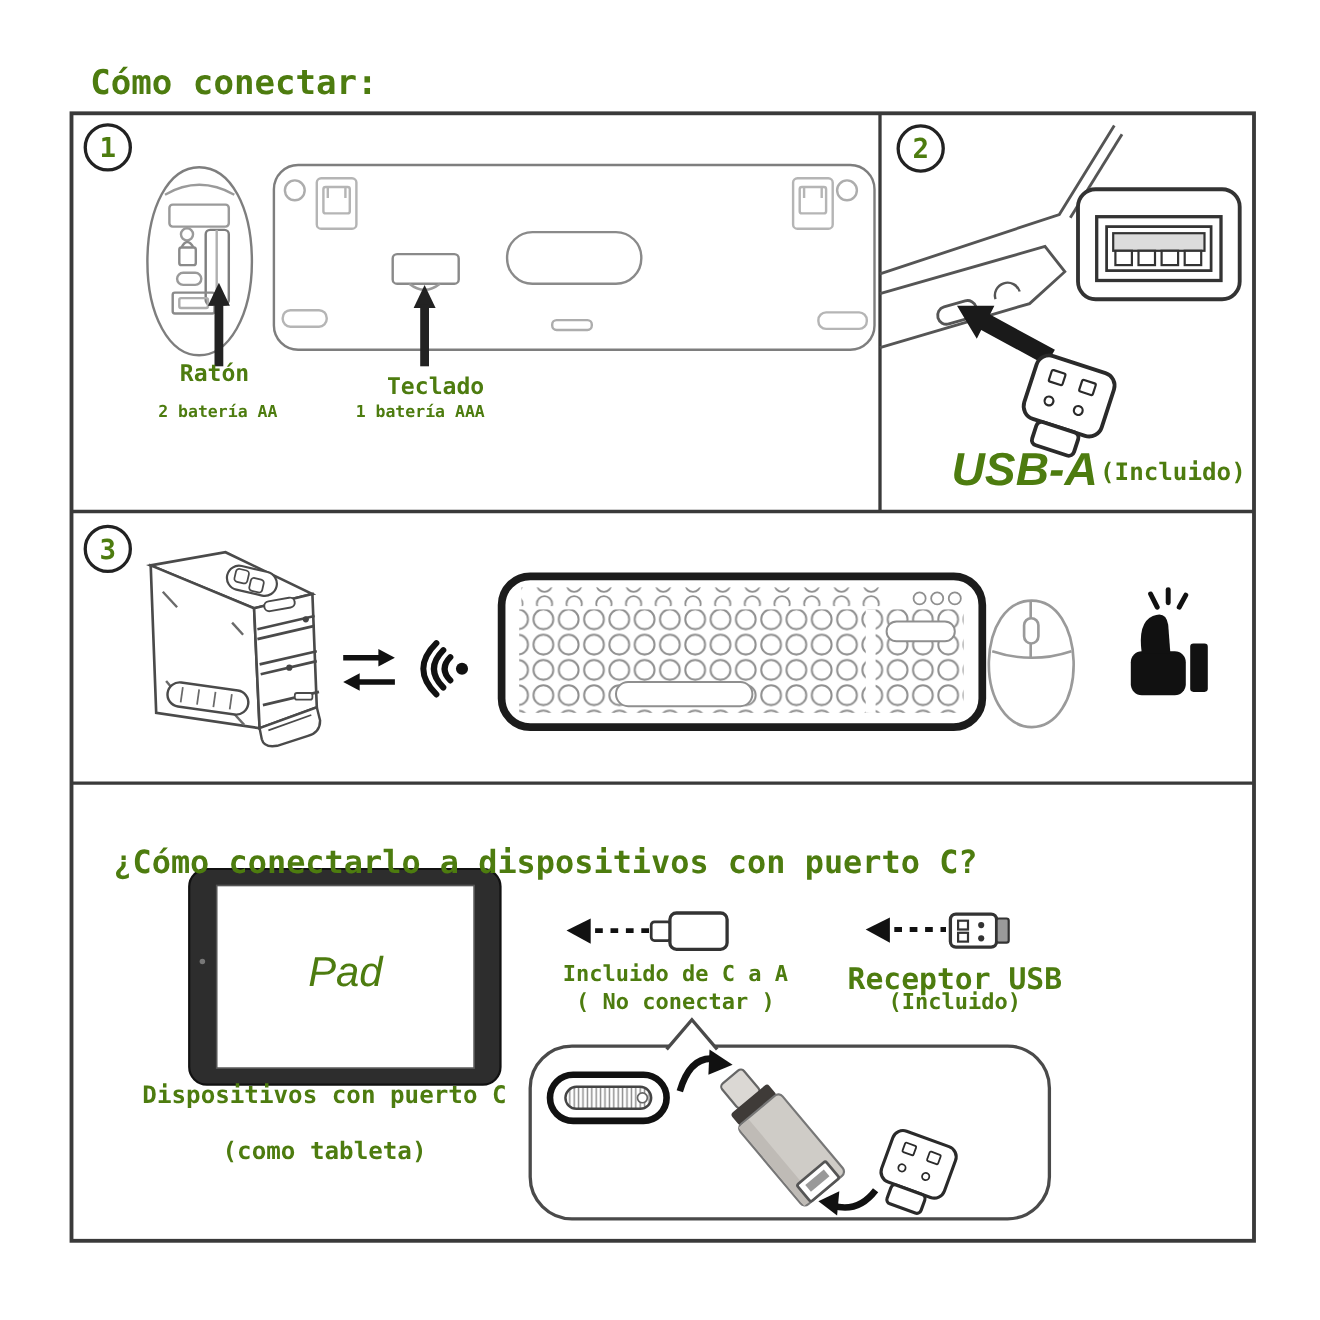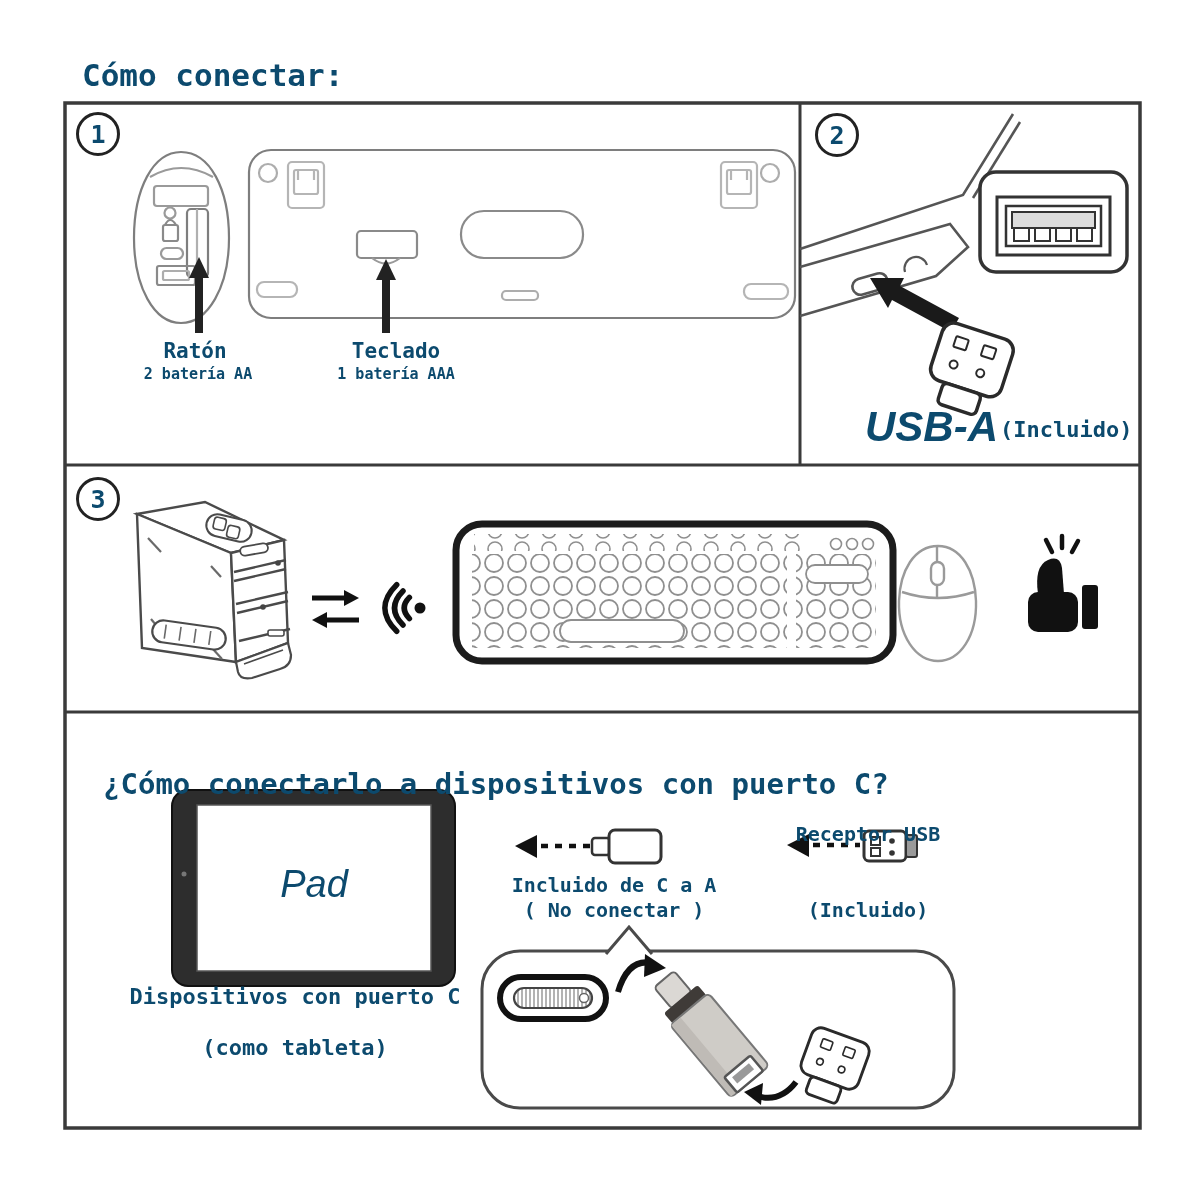--- a/index.html
+++ b/index.html
@@ -1,17 +1,17 @@
 <!DOCTYPE html>
 <html><head>
 <meta charset="utf-8">
 <style>
   html,body{margin:0;padding:0;background:#fff;}
   .canvas{position:relative;width:1200px;height:1200px;background:#ffffff;
-          font-family:"DejaVu Sans Mono",monospace;color:#0c4a6e;overflow:hidden;}
+          font-family:"DejaVu Sans Mono",monospace;color:#4d7c0f;overflow:hidden;}
   .art{position:absolute;left:0;top:0;}
   .lbl{position:absolute;font-weight:bold;white-space:nowrap;line-height:1.1;}
   .ctr{text-align:center;}
   .badge{position:absolute;width:38px;height:38px;border:3px solid #222;border-radius:50%;
          background:#fff;display:flex;align-items:center;justify-content:center;
          font-size:25px;font-weight:bold;}
   .sans{font-family:"Liberation Sans",sans-serif;font-style:italic;}
 </style>
 </head>
 <body>
@@ -257,34 +257,34 @@
   <div class="badge" style="left:76px;top:112px;">
     <span>1</span>
   </div>
   <div class="badge" style="left:815px;top:113px;">
     <span>2</span>
   </div>
   <div class="badge" style="left:76px;top:477px;">
     <span>3</span>
   </div>
 
-  <div class="lbl ctr" style="left:150px;top:340px;width:90px;font-size:21px;">Ratón</div>
+  <div class="lbl ctr" style="left:150px;top:328px;width:90px;font-size:21px;">Ratón</div>
   <div class="lbl ctr" style="left:118px;top:366px;width:160px;font-size:15px;">2 batería AA</div>
   <div class="lbl ctr" style="left:338px;top:340px;width:116px;font-size:21px;">Teclado</div>
-  <div class="lbl ctr" style="left:318px;top:366px;width:156px;font-size:15px;">1 batería AAA</div>
+  <div class="lbl ctr" style="left:304px;top:366px;width:156px;font-size:15px;">1 batería AAA</div>
 
   <div class="lbl sans" style="left:865px;top:404px;font-size:42px;">USB-A</div>
   <div class="lbl" style="left:1000px;top:418px;font-size:22px;">(Incluido)</div>
 
   <div class="lbl" style="left:103px;top:769px;font-size:29px;">¿Cómo conectarlo a dispositivos con puerto C?</div>
 
   <div class="lbl ctr sans" style="left:254px;top:864px;width:120px;font-size:38px;font-weight:400;">Pad</div>
 
   <div class="lbl ctr" style="left:123px;top:985px;width:344px;font-size:22px;">Dispositivos con puerto C</div>
   <div class="lbl ctr" style="left:123px;top:1036px;width:344px;font-size:22px;">(como tableta)</div>
 
   <div class="lbl ctr" style="left:494px;top:874px;width:240px;font-size:20px;">Incluido de C a A</div>
   <div class="lbl ctr" style="left:494px;top:899px;width:240px;font-size:20px;">( No conectar )</div>
 
-  <div class="lbl ctr" style="left:748px;top:823px;width:240px;font-size:20px;">Receptor USB</div>
+  <div class="lbl ctr" style="left:748px;top:876px;width:240px;font-size:27px;">Receptor USB</div>
   <div class="lbl ctr" style="left:748px;top:899px;width:240px;font-size:20px;">(Incluido)</div>
 
 </div>
 
 </body></html>

